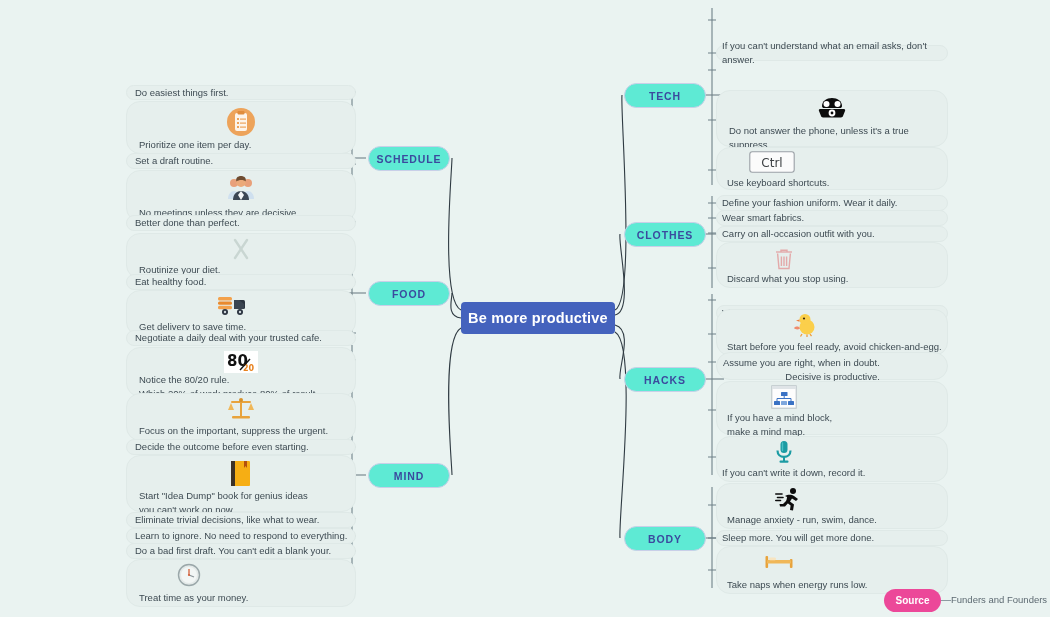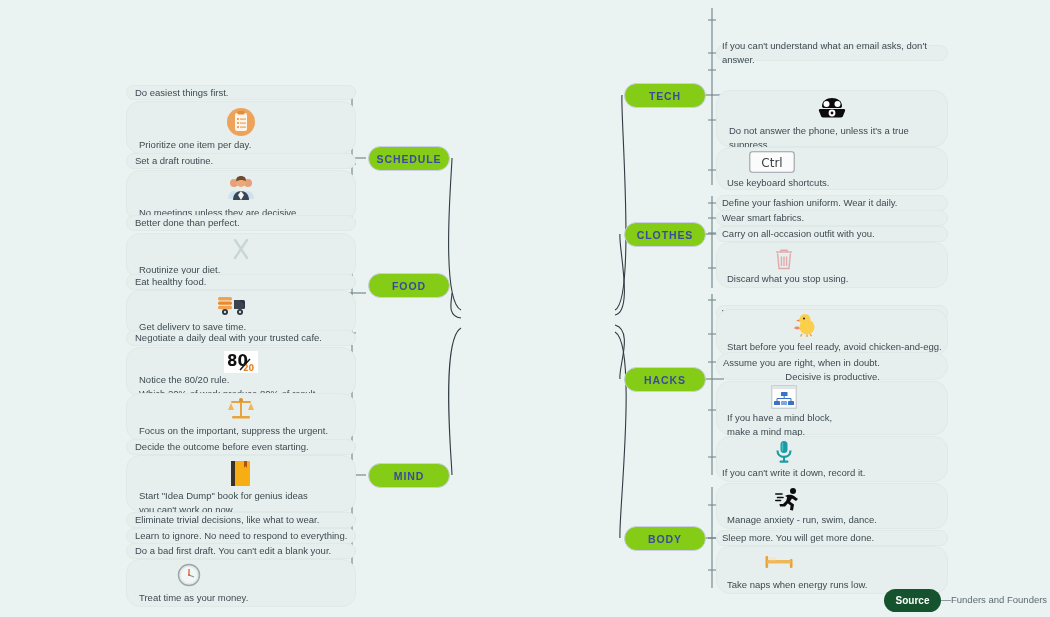--- a/index.html
+++ b/index.html
@@ -32,21 +32,21 @@
     left:50%;transform:translateX(-50%);
     text-align:left;
     line-height:1;
   }
 
   
   .pill{
     position:absolute;
     height:25px;
     border:1.4px solid #c9cfe8;
-    background:#84cc16;
+    background:#5eead4;
     border-radius:13px;
     box-sizing:border-box;
     display:flex;align-items:center;justify-content:center;
     color:#3b4a9e;
     font-weight:bold;
     font-size:10.5px;
     letter-spacing:.9px;
   }
 
   
@@ -58,21 +58,21 @@
     display:flex;align-items:center;justify-content:center;
     color:#ffffff;
     font-size:14.5px;
     font-weight:bold;
     letter-spacing:.2px;
   }
 
   
   #src-pill{
     position:absolute;left:884px;top:589px;width:57px;height:23px;
-    background:#14532d;border-radius:12px;
+    background:#ec4899;border-radius:12px;
     display:flex;align-items:center;justify-content:center;
     color:#fff;font-size:10px;font-weight:bold;
   }
   #src-label{
     position:absolute;left:951px;top:594px;
     color:#5d6a72;font-size:9.5px;
   }
   #src-dash{
     position:absolute;left:941px;top:600px;width:10px;height:1px;background:#8d9aa1;
   }
@@ -143,23 +143,24 @@
       <line x1="708" y1="334" x2="716" y2="334"></line>
       <line x1="708" y1="362" x2="716" y2="362"></line>
       <line x1="708" y1="410" x2="716" y2="410"></line>
       <line x1="708" y1="457" x2="716" y2="457"></line>
       <line x1="708" y1="505" x2="716" y2="505"></line>
       <line x1="708" y1="538" x2="716" y2="538"></line>
       <line x1="708" y1="570" x2="716" y2="570"></line>
     </g>
   </svg>
 
+  <div id="central">Be more productive</div>
 
   <div class="pill" style="left:368px;top:146px;width:82px;">SCHEDULE</div>
-  <div class="pill" style="left:368px;top:273px;width:82px;">FOOD</div>
+  <div class="pill" style="left:368px;top:281px;width:82px;">FOOD</div>
   <div class="pill" style="left:368px;top:463px;width:82px;">MIND</div>
   <div class="pill" style="left:624px;top:83px;width:82px;">TECH</div>
   <div class="pill" style="left:624px;top:222px;width:82px;">CLOTHES</div>
   <div class="pill" style="left:624px;top:367px;width:82px;">HACKS</div>
   <div class="pill" style="left:624px;top:526px;width:82px;">BODY</div>
 
   <div class="card thin" style="left:126px;top:85px;width:230px;height:15px;">
     <div class="txt">Do easiest things first.</div>
   </div>
 

